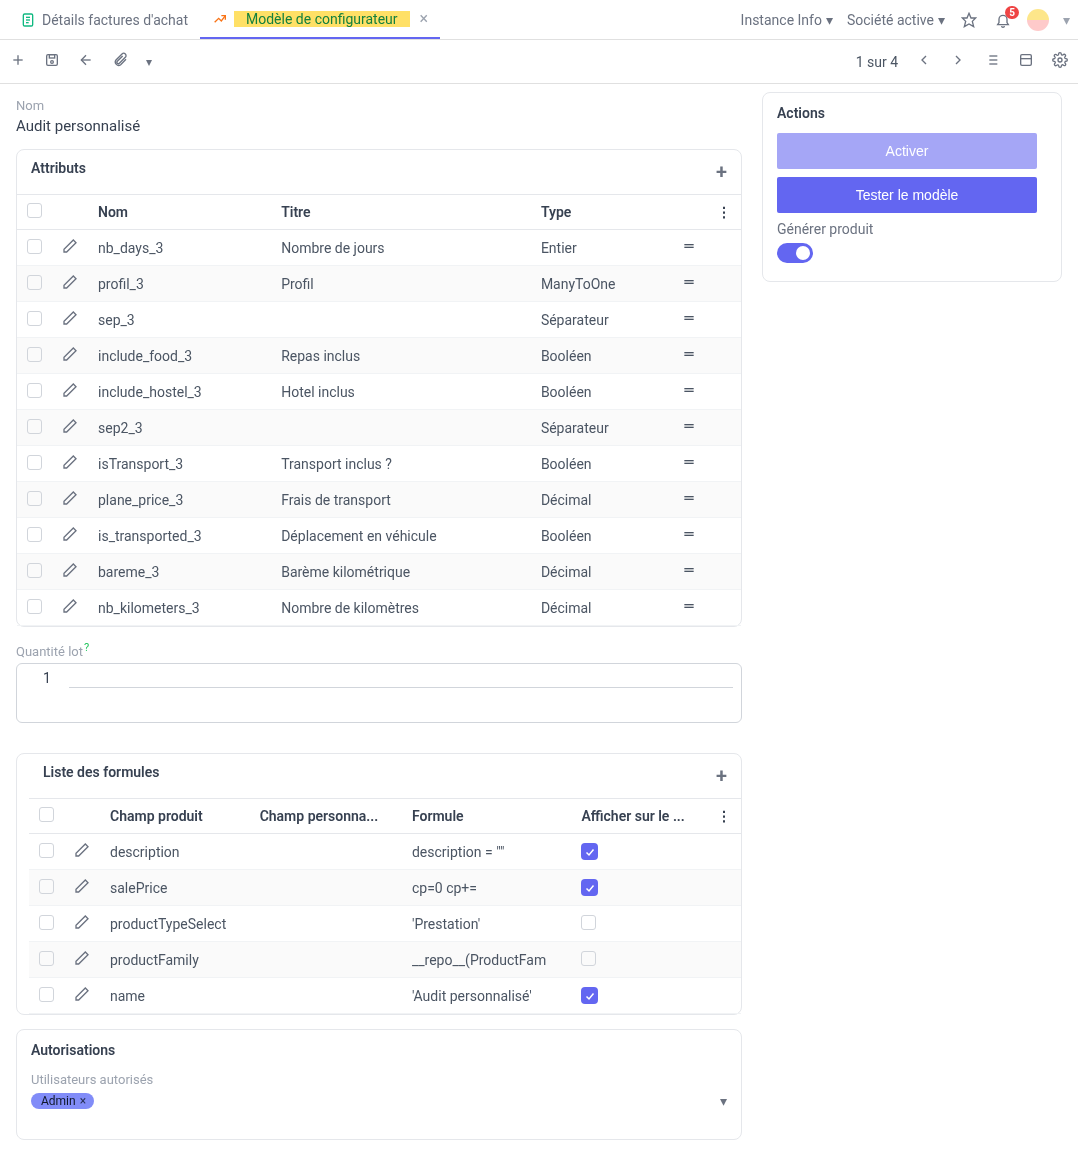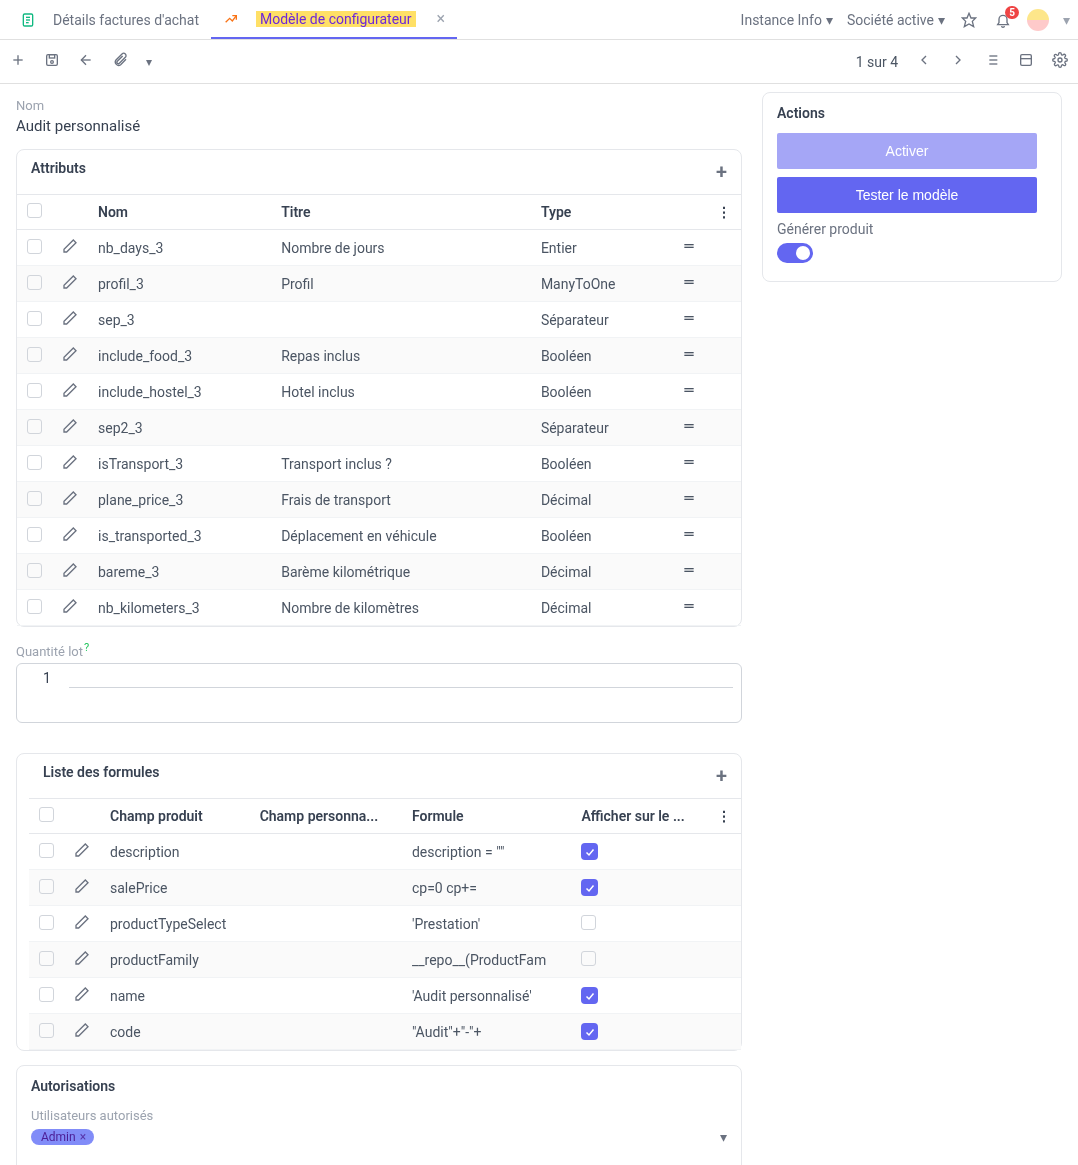--- a/index.html
+++ b/index.html
@@ -1,23 +1,23 @@
 <!DOCTYPE html>
 <html><head>
 <meta charset="utf-8">
 <style>
   * { box-sizing: border-box; margin: 0; padding: 0; }
   body { font-family: -apple-system, BlinkMacSystemFont, "Segoe UI", Roboto, sans-serif; font-size: 14px; color: #333; background: #fff; }
   
   
   .tabs-bar { display: flex; align-items: center; justify-content: space-between; height: 40px; border-bottom: 1px solid #e0e0e0; padding: 0 8px; }
   .tabs-left { display: flex; align-items: center; height: 100%; }
-  .tab { display: flex; align-items: center; padding: 0 12px; height: 100%; color: #6b7280; cursor: pointer; gap: 17px; }
+  .tab { display: flex; align-items: center; padding: 0 12px; height: 100%; color: #6b7280; cursor: pointer; gap: 6px; }
   .tab.active { border-bottom: 2px solid #6366f1; }
-  .tab .highlight { background: #ffe066; padding: 0 4px; color: #6d28d9; }
+  .tab .highlight { background: #ffe066; padding: 0 12px; color: #15803d; }
   .tab .tab-icon { width: 16px; height: 16px; display: inline-flex; align-items: center; justify-content: center; }
   .tab .close { color: #9ca3af; font-size: 16px; margin-left: 4px; }
   .tabs-right { display: flex; align-items: center; gap: 14px; }
   .tabs-right .menu-item { color: #6b7280; cursor: pointer; display: flex; gap: 4px; }
   .icon-btn { width: 20px; height: 20px; display: inline-flex; align-items: center; justify-content: center; cursor: pointer; color: #6b7280; position: relative; }
   .bell-badge { position: absolute; top: -4px; right: -6px; background: #ef4444; color: #fff; border-radius: 8px; font-size: 10px; font-weight: bold; padding: 0 4px; line-height: 13px; }
   .avatar { width: 22px; height: 22px; border-radius: 50%; background: linear-gradient(#fde68a 50%, #fecaca 50%); display: inline-block; }
 
   
   .toolbar { display: flex; align-items: center; justify-content: space-between; height: 44px; padding: 0 10px; border-bottom: 1px solid #e0e0e0; }
@@ -63,21 +63,21 @@
   .side-title { font-weight: 600; color: #374151; margin-bottom: 12px; }
   .btn { display: block; width: 100%; text-align: center; padding: 10px 0; border-radius: 2px; font-size: 14px; border: none; cursor: pointer; margin-bottom: 8px; }
   .btn-light { background: #a5a6f6; color: #fff; }
   .btn-primary { background: #6366f1; color: #fff; }
   .side-label { color: #6b7280; font-size: 14px; margin-top: 6px; }
   .toggle { width: 36px; height: 20px; background: #6366f1; border-radius: 10px; position: relative; margin-top: 6px; cursor: pointer; }
   .toggle::after { content: ""; position: absolute; width: 14px; height: 14px; background: #fff; border-radius: 50%; top: 3px; right: 3px; }
 
   
   .auth-panel { margin-top: 14px; padding: 12px 14px 30px 14px; }
-  .chip { display: inline-flex; align-items: center; background: #818cf8; color: #4c1d95; border-radius: 10px; padding: 1px 8px 1px 10px; font-size: 12px; gap: 4px; }
+  .chip { display: inline-flex; align-items: center; background: #818cf8; color: #0f172a; border-radius: 10px; padding: 1px 8px 1px 10px; font-size: 12px; gap: 4px; }
   .chip .x { opacity: 0.8; cursor: pointer; }
   .auth-row { display: flex; align-items: center; justify-content: space-between; margin-top: 6px; }
   .caret-down { color: #6b7280; }
 
   svg.ic { width: 16px; height: 16px; stroke: currentColor; fill: none; stroke-width: 2; }
 </style>
 </head>
 <body>
 
 <div class="tabs-bar">
@@ -465,35 +465,20 @@
               <td>name</td>
               <td></td>
               <td>'Audit personnalisé'</td>
               <td><span class="checked">
                   <svg viewBox="0 0 24 24" width="12" height="12" stroke-width="3" fill="none">
                     <polyline points="5 13 10 18 19 7"></polyline>
                   </svg>
                 </span></td>
               <td></td>
             </tr>
-            <tr>
-              <td class="chk"><span class="chk-box"></span></td>
-              <td class="edit-col"><span class="pencil"><svg class="ic" viewBox="0 0 24 24">
-                    <path d="M17 3l4 4L7 21H3v-4z"></path>
-                  </svg></span></td>
-              <td>code</td>
-              <td></td>
-              <td>"Audit"+"-"+</td>
-              <td><span class="checked">
-                  <svg viewBox="0 0 24 24" width="12" height="12" stroke-width="3" fill="none">
-                    <polyline points="5 13 10 18 19 7"></polyline>
-                  </svg>
-                </span></td>
-              <td></td>
-            </tr>
           </tbody>
       </table>
     </div>
 
     <div class="panel auth-panel">
       <div style="font-weight:600;color:#374151;">Autorisations</div>
       <div class="field-label" style="margin-top:14px;">Utilisateurs autorisés</div>
       <div class="auth-row">
         <span class="chip">
           <span>Admin</span>

